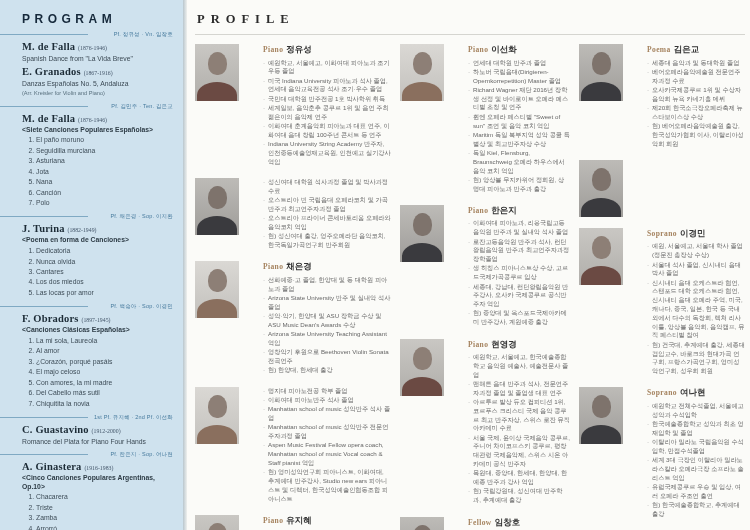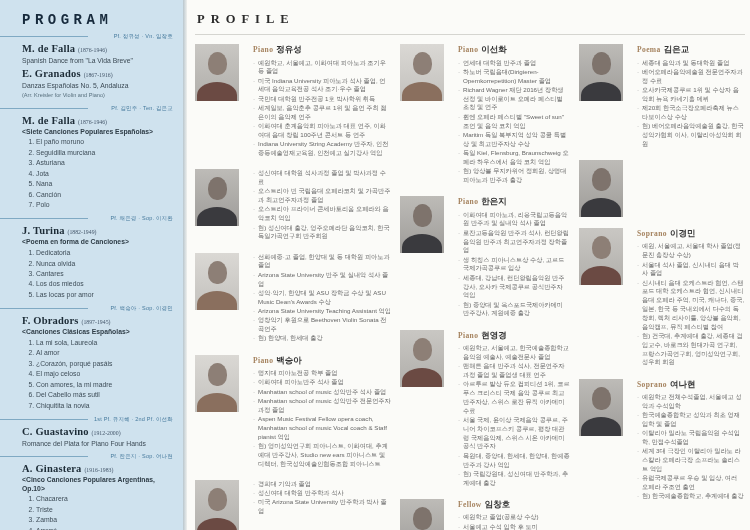--- a/index.html
+++ b/index.html
@@ -1,21 +1,21 @@
 <!DOCTYPE html>
 <html><head>
 <meta charset="utf-8">
 <style>
   html,body{margin:0;padding:0;}
   body{width:750px;height:530px;overflow:hidden;font-family:"Liberation Sans",sans-serif;background:#fff;}
   .spread{display:flex;width:750px;height:530px;}
 
   
   .page-left{width:183px;height:530px;background:#cfe2ee;box-sizing:border-box;overflow:hidden;flex:none;}
-  .prog-title{font-family:Liberation Mono, monospace;font-size:14px;font-weight:bold;letter-spacing:4.5px;
+  .prog-title{font-family:Liberation Sans, sans-serif;font-size:12px;font-weight:bold;letter-spacing:4.5px;
     color:#16293b;margin:12px 0 4px 22px;}
   .prog-sep{display:flex;align-items:center;margin:5px 0 3px 0;}
   .sep-line{height:1px;background:#7fa9c3;width:88px;flex:none;}
   .sep-credit{flex:1;text-align:right;font-size:5.5px;color:#45799c;padding-right:10px;letter-spacing:0.2px;}
   .composer{font-family:"Liberation Serif",serif;font-size:10.5px;font-weight:bold;color:#1c2b36;
     margin:3px 8px 2px 22px;letter-spacing:0.2px;}
   .dates{font-size:5.8px;color:#44566a;font-weight:normal;letter-spacing:0;}
   .work{font-size:6.8px;color:#3c4a55;margin:1px 8px 2px 22px;line-height:1.35;}
   .work-note{font-size:5.6px;color:#58707e;margin:0 8px 2px 22px;line-height:1.3;}
   .set-title{font-size:6.8px;font-weight:bold;color:#2e3c46;margin:2px 8px 2px 22px;line-height:1.3;}
@@ -28,21 +28,21 @@
   
   .page-right{flex:1;height:530px;background:#fbfbf8;box-sizing:border-box;padding:8px 5px 16px 8px;overflow:hidden;}
   .profile-title{font-family:"Liberation Serif",serif;font-size:12.5px;font-weight:600;letter-spacing:6px;
     color:#2c2c2c;margin:4px 0 7px 2px;}
   .profile-rule{height:1px;background:#d5d5d0;margin:0 0 9px 0;}
   #profile-columns{display:flex;gap:9px;}
   .profile-col{min-width:0;}
   .col1{width:196px;flex:none;}
   .col2{width:170px;flex:none;}
   .col3{flex:1;}
-  .bio{display:flex;gap:14px;margin-bottom:11px;}
+  .bio{display:flex;gap:24px;margin-bottom:11px;}
   .photo{width:44px;height:57px;flex:none;position:relative;overflow:hidden;}
   .tone-light{background:linear-gradient(180deg,#dad8d4,#c3c1bd);}
   .tone-mid{background:linear-gradient(180deg,#c9c7c3,#b0aeaa);}
   .tone-dark{background:linear-gradient(180deg,#bdbbb7,#9e9c99);}
   .photo::before{content:"";position:absolute;left:50%;top:8px;width:19px;height:23px;margin-left:-9.5px;
     border-radius:50% 50% 46% 46%;background:#8d7f76;}
   .tone-dark::before{background:#7e736c;}
   .photo::after{content:"";position:absolute;left:50%;bottom:-7px;width:40px;height:26px;margin-left:-20px;
     border-radius:50% 50% 0 0;background:#6b4a43;}
   .tone-light::after{background:#8a6f5e;}
@@ -173,47 +173,48 @@
                 <li class="bullet">성신여대 대학원 석사과정 졸업 및 박사과정 수료</li>
                 <li class="bullet">오스트리아 빈 국립음대 오페라코치 및 가곡반주과 최고연주자과정 졸업</li>
                 <li class="bullet">오스트리아 프라이너 콘세바토리움 오페라와 음악코치 역임</li>
                 <li class="bullet">현) 성신여대 출강, 영주오페라단 음악코치, 한국독일가곡연구회 반주회원</li>
               </ul>
             </div>
           </article>
           <article class="bio">
             <div class="photo tone-light"></div>
             <div class="bio-text">
+              <h3 class="bio-head"><span class="instr">Piano</span><span class="pname">채은경</span></h3>
               <ul class="bullets">
                 <li class="bullet">선화예중·고 졸업, 한양대 및 동 대학원 피아노과 졸업</li>
                 <li class="bullet">Arizona State University 반주 및 실내악 석사 졸업</li>
                 <li class="bullet">성악·악기, 한양대 및 ASU 장학금 수상 및 ASU Music Dean's Awards 수상</li>
                 <li class="bullet">Arizona State University Teaching Assistant 역임</li>
                 <li class="bullet">영창악기 후원으로 Beethoven Violin Sonata 전곡연주</li>
                 <li class="bullet">현) 한양대, 한세대 출강</li>
               </ul>
             </div>
           </article>
           <article class="bio">
             <div class="photo tone-light"></div>
             <div class="bio-text">
-              <h3 class="bio-head"><span class="instr">Piano</span><span class="pname">백승아</span></h3>
               <ul class="bullets">
                 <li class="bullet">명지대 피아노전공 학부 졸업</li>
                 <li class="bullet">이화여대 피아노반주 석사 졸업</li>
                 <li class="bullet">Manhattan school of music 성악반주 석사 졸업</li>
                 <li class="bullet">Manhattan school of music 성악반주 전문연주자과정 졸업</li>
                 <li class="bullet">Aspen Music Festival Fellow opera coach, Manhattan school of music Vocal coach &amp; Staff pianist 역임</li>
                 <li class="bullet">현) 영미성악연구회 피아니스트, 이화여대, 추계예대 반주강사, Studio new ears 피아니스트 및 디렉터, 한국성악예술인협동조합 피아니스트</li>
               </ul>
             </div>
           </article>
           <article class="bio">
             <div class="photo tone-mid"></div>
             <div class="bio-text">
+              <h3 class="bio-head"><span class="instr">Piano</span><span class="pname">유지혜</span></h3>
               <ul class="bullets">
                 <li class="bullet">경희대 기악과 졸업</li>
                 <li class="bullet">성신여대 대학원 반주학과 석사</li>
                 <li class="bullet">미국 Arizona State University 반주학과 박사 졸업</li>
               </ul>
             </div>
           </article>
         </div>
         <div class="profile-col col2">
           <article class="bio">

